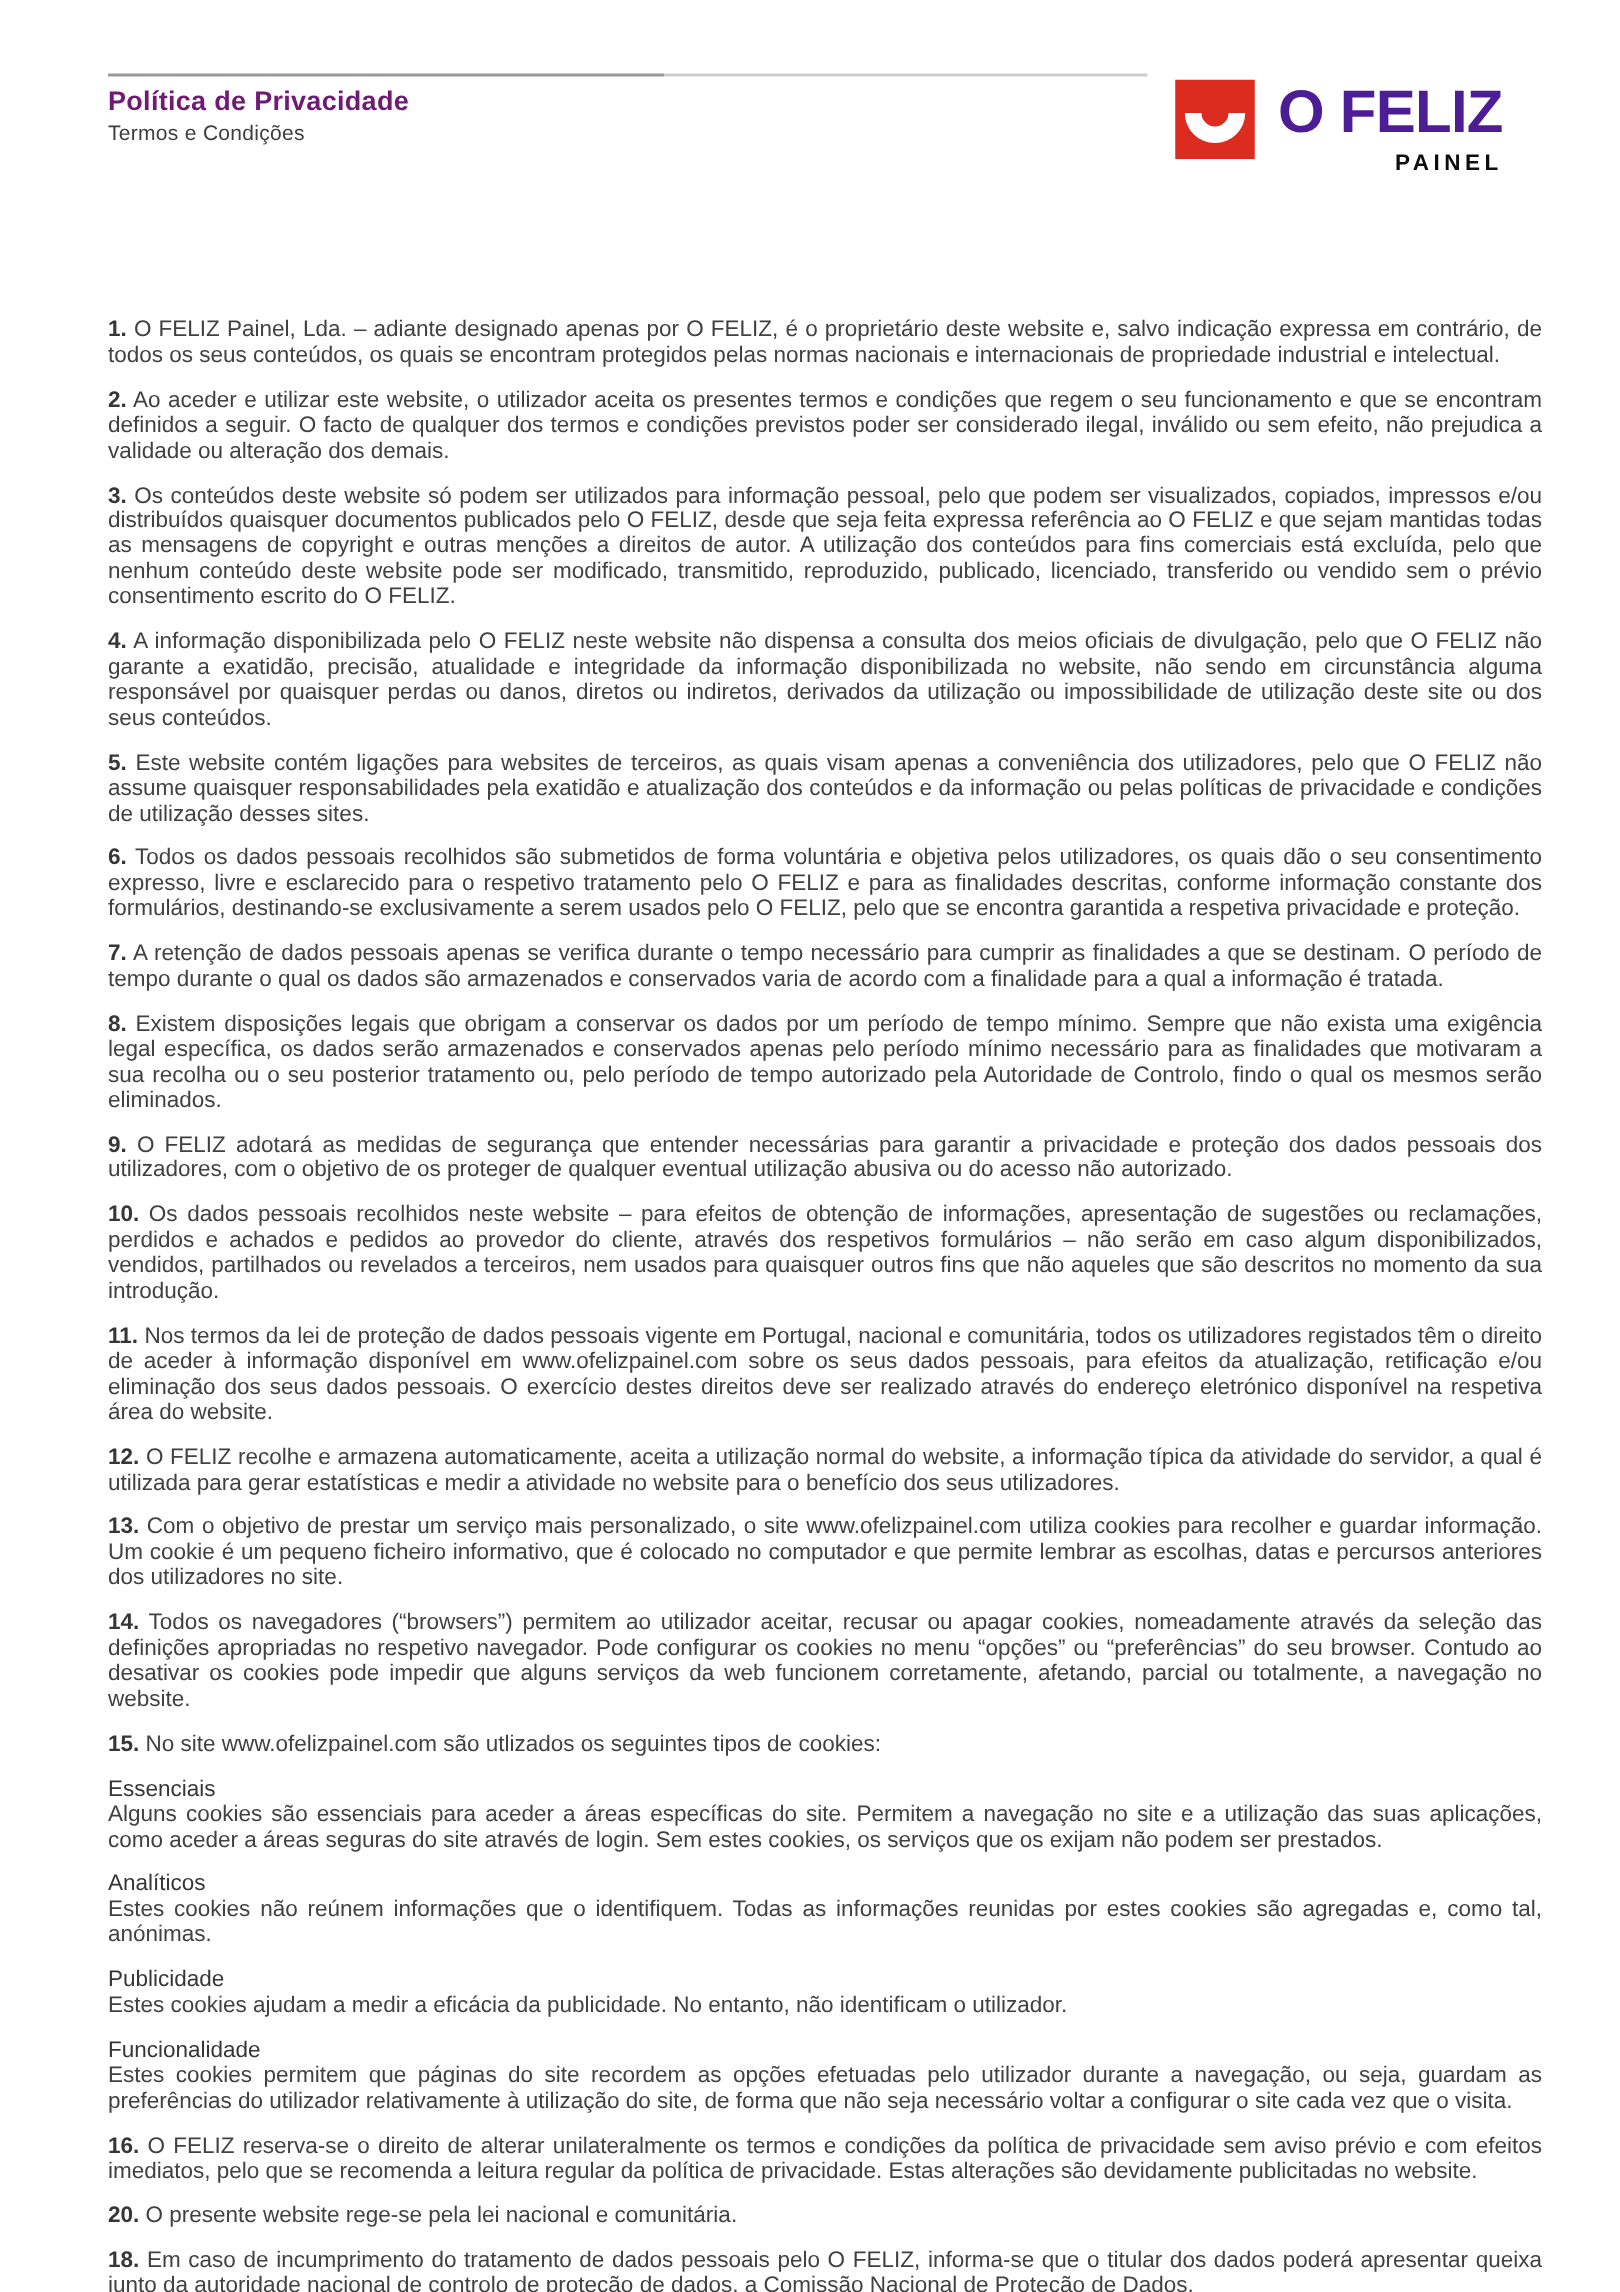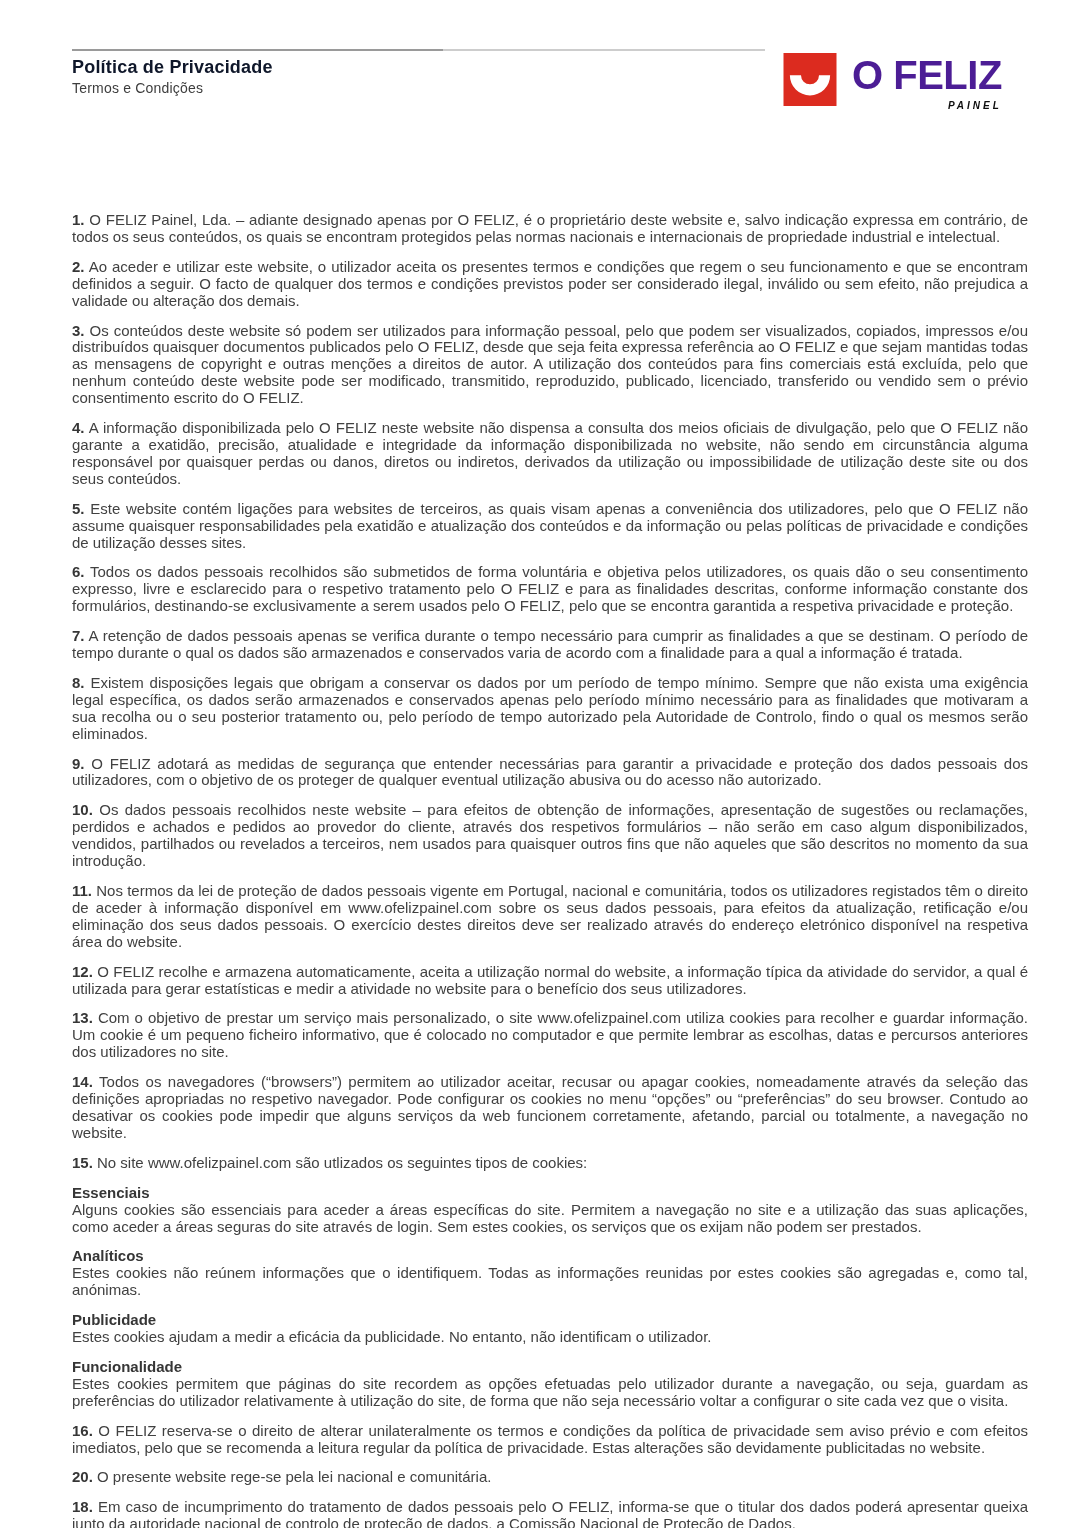--- a/index.html
+++ b/index.html
@@ -19,21 +19,21 @@
     left: 72px; top: 49px;
     width: 693px; height: 2px;
     background: linear-gradient(to right, #9a9a9a 0, #9a9a9a 371px, #cdcdcd 371px, #cdcdcd 100%);
   }
   .title {
     position: absolute;
     left: 72px; top: 57px;
     margin: 0;
     font-size: 18px;
     font-weight: bold;
-    color: #0f172a;
+    color: #701a75;
     letter-spacing: 0.2px;
   }
   .subtitle {
     position: absolute;
     left: 72px; top: 80px;
     font-size: 14px;
     color: #3d3d3d;
     letter-spacing: 0.2px;
   }
 
@@ -48,42 +48,41 @@
   .logo-text { margin-left: 15px; text-align: right; }
   .brand {
     font-size: 40px;
     line-height: 44px;
     font-weight: bold;
     color: #4c1d95;
     letter-spacing: -0.5px;
     white-space: nowrap;
   }
   .tagline {
-    font-size: 10px;
+    font-size: 15px;
     font-weight: bold;
     letter-spacing: 3px;
     color: #0e0e0e;
     margin-top: 3px;
-    font-style: italic;
   }
 
   
   .content {
     position: absolute;
     left: 72px; top: 212px;
     width: 956px;
     font-size: 15px;
     line-height: 16.9px;
     text-align: justify;
     color: #414141;
   }
   .para { margin: 0 0 13px 0; }
   .num { font-weight: bold; color: #363636; }
   .section { margin: 0 0 13px 0; }
-  .sec-h { font-weight: bold; color: #363636; }
+  .sec-h { font-weight: normal; color: #363636; }
 </style>
 </head>
 <body>
 
 <div class="page">
 
   <div class="rule"></div>
   <h1 class="title">Política de Privacidade</h1>
   <div class="subtitle">Termos e Condições</div>
 

